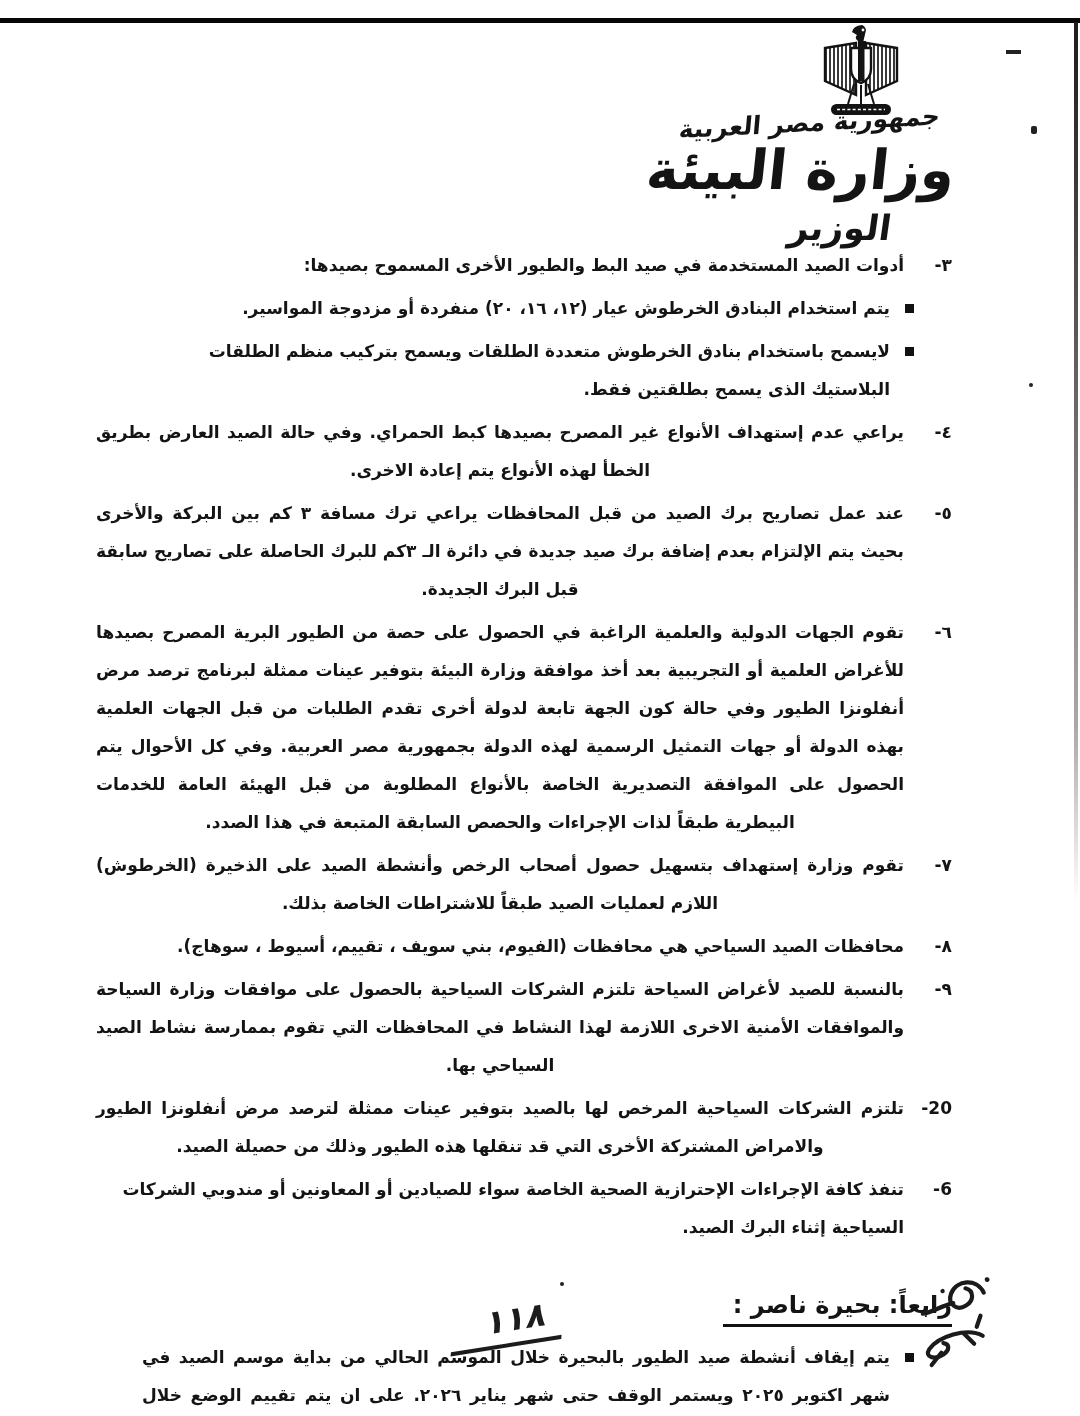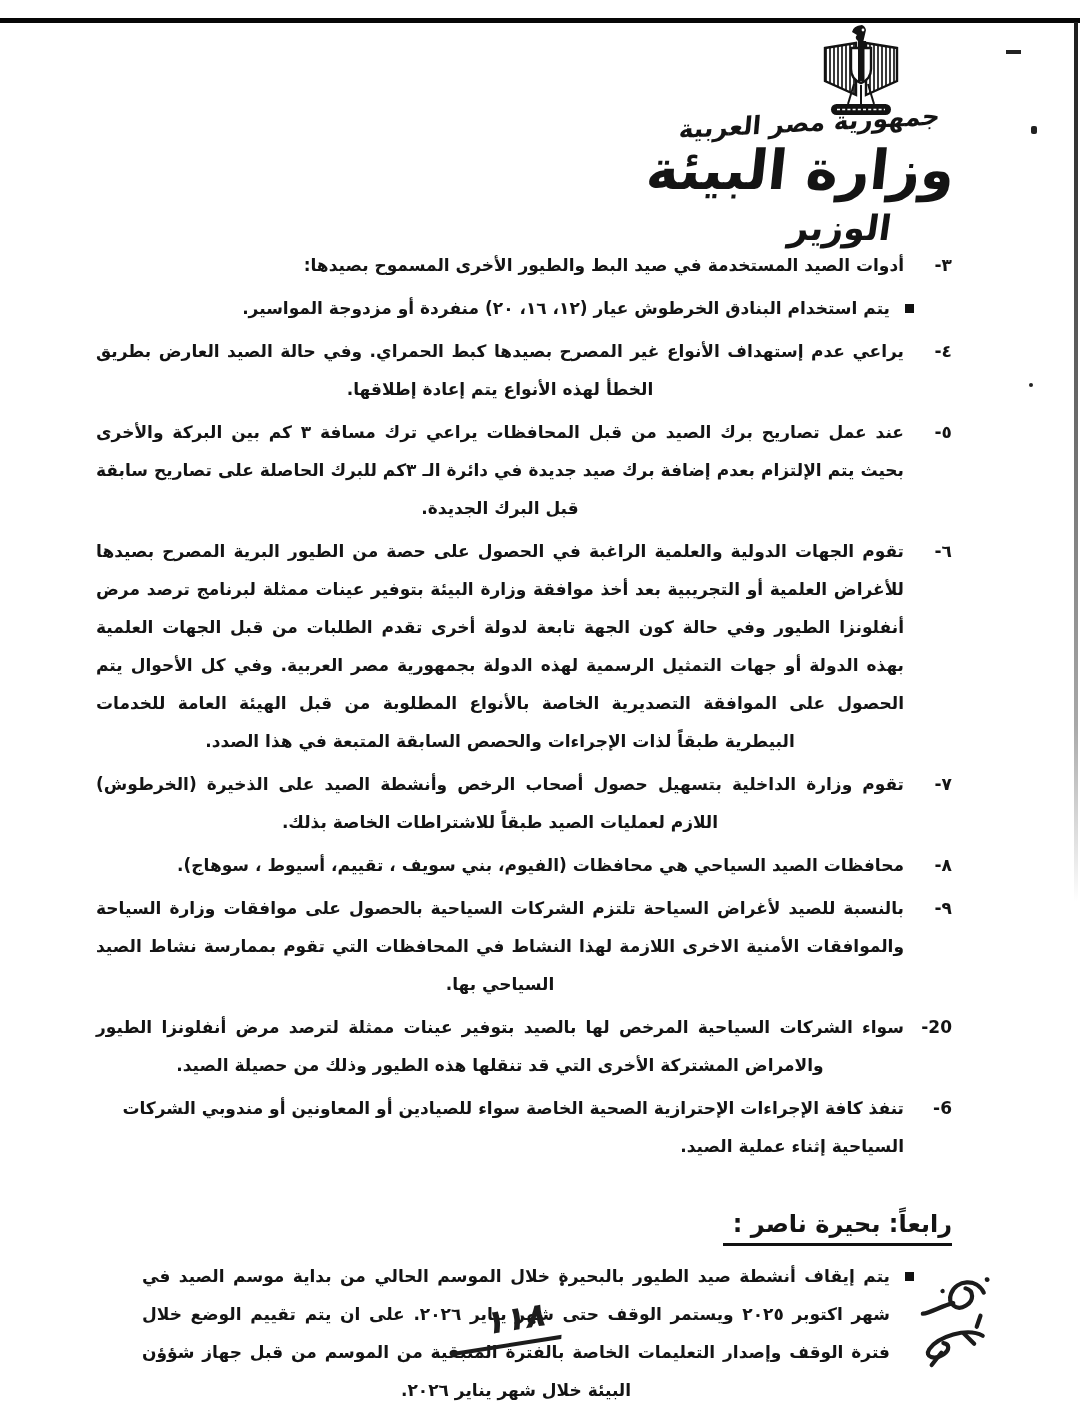--- a/index.html
+++ b/index.html
@@ -105,59 +105,63 @@
 
     <div class="item">
       <span class="num">٣-</span>
       <div class="txt">أدوات الصيد المستخدمة في صيد البط والطيور الأخرى المسموح بصيدها:</div>
     </div>
 
     <div class="sub">
       <span class="bullet-sq"></span>
       <div class="txt">يتم استخدام البنادق الخرطوش عيار (١٢، ١٦، ٢٠) منفردة أو مزدوجة المواسير.</div>
     </div>
+    <div class="sub">
+      <span class="bullet-sq"></span>
+      <div class="txt">لايسمح باستخدام بنادق الخرطوش متعددة الطلقات ويسمح بتركيب منظم الطلقات البلاستيك الذى يسمح بطلقتين فقط.</div>
+    </div>
 
     <div class="item">
       <span class="num">٤-</span>
-      <div class="txt jc">يراعي عدم إستهداف الأنواع غير المصرح بصيدها كبط الحمراي. وفي حالة الصيد العارض بطريق الخطأ لهذه الأنواع يتم إعادة إطلاقها.</div>
+      <div class="txt jc">يراعي عدم إستهداف الأنواع غير المصرح بصيدها كبط الحمراي. وفي حالة الصيد العارض بطريق الخطأ لهذه الأنواع يتم إعادة الاخرى.</div>
     </div>
 
     <div class="item">
       <span class="num">٥-</span>
       <div class="txt jc">عند عمل تصاريح برك الصيد من قبل المحافظات يراعي ترك مسافة ٣ كم بين البركة والأخرى بحيث يتم الإلتزام بعدم إضافة برك صيد جديدة في دائرة الـ ٣كم للبرك الحاصلة على تصاريح سابقة قبل البرك الجديدة.</div>
     </div>
 
     <div class="item">
       <span class="num">٦-</span>
       <div class="txt jc">تقوم الجهات الدولية والعلمية الراغبة في الحصول على حصة من الطيور البرية المصرح بصيدها للأغراض العلمية أو التجريبية بعد أخذ موافقة وزارة البيئة بتوفير عينات ممثلة لبرنامج ترصد مرض أنفلونزا الطيور وفي حالة كون الجهة تابعة لدولة أخرى تقدم الطلبات من قبل الجهات العلمية بهذه الدولة أو جهات التمثيل الرسمية لهذه الدولة بجمهورية مصر العربية. وفي كل الأحوال يتم الحصول على الموافقة التصديرية الخاصة بالأنواع المطلوبة من قبل الهيئة العامة للخدمات البيطرية طبقاً لذات الإجراءات والحصص السابقة المتبعة في هذا الصدد.</div>
     </div>
 
     <div class="item">
       <span class="num">٧-</span>
-      <div class="txt jc">تقوم وزارة الداخلية بتسهيل حصول أصحاب الرخص وأنشطة الصيد على الذخيرة (الخرطوش) اللازم لعمليات الصيد طبقاً للاشتراطات الخاصة بذلك.</div>
+      <div class="txt jc">تقوم وزارة إستهداف بتسهيل حصول أصحاب الرخص وأنشطة الصيد على الذخيرة (الخرطوش) اللازم لعمليات الصيد طبقاً للاشتراطات الخاصة بذلك.</div>
     </div>
 
     <div class="item">
       <span class="num">٨-</span>
       <div class="txt">محافظات الصيد السياحي هي محافظات (الفيوم، بني سويف ، تقييم، أسيوط ، سوهاج).</div>
     </div>
 
     <div class="item">
       <span class="num">٩-</span>
       <div class="txt jc">بالنسبة للصيد لأغراض السياحة تلتزم الشركات السياحية بالحصول على موافقات وزارة السياحة والموافقات الأمنية الاخرى اللازمة لهذا النشاط في المحافظات التي تقوم بممارسة نشاط الصيد السياحي بها.</div>
     </div>
 
     <div class="item">
       <span class="num">20-</span>
-      <div class="txt jc">سواء الشركات السياحية المرخص لها بالصيد بتوفير عينات ممثلة لترصد مرض أنفلونزا الطيور والامراض المشتركة الأخرى التي قد تنقلها هذه الطيور وذلك من حصيلة الصيد.</div>
+      <div class="txt jc">تلتزم الشركات السياحية المرخص لها بالصيد بتوفير عينات ممثلة لترصد مرض أنفلونزا الطيور والامراض المشتركة الأخرى التي قد تنقلها هذه الطيور وذلك من حصيلة الصيد.</div>
     </div>
 
     <div class="item">
       <span class="num">6-</span>
-      <div class="txt">تنفذ كافة الإجراءات الإحترازية الصحية الخاصة سواء للصيادين أو المعاونين أو مندوبي الشركات السياحية إثناء عملية الصيد.</div>
+      <div class="txt">تنفذ كافة الإجراءات الإحترازية الصحية الخاصة سواء للصيادين أو المعاونين أو مندوبي الشركات السياحية إثناء البرك الصيد.</div>
     </div>
 
     <div class="sec-heading">
       <span class="u">رابعاً: بحيرة ناصر :</span>
     </div>
 
     <div class="sub">
       <span class="bullet-sq"></span>
       <div class="txt jc">يتم إيقاف أنشطة صيد الطيور بالبحيرة خلال الموسم الحالي من بداية موسم الصيد في شهر اكتوبر ٢٠٢٥ ويستمر الوقف حتى شهر يناير ٢٠٢٦. على ان يتم تقييم الوضع خلال فترة الوقف وإصدار التعليمات الخاصة بالفترة المتبقية من الموسم من قبل جهاز شؤؤن البيئة خلال شهر يناير ٢٠٢٦.</div>
     </div>

